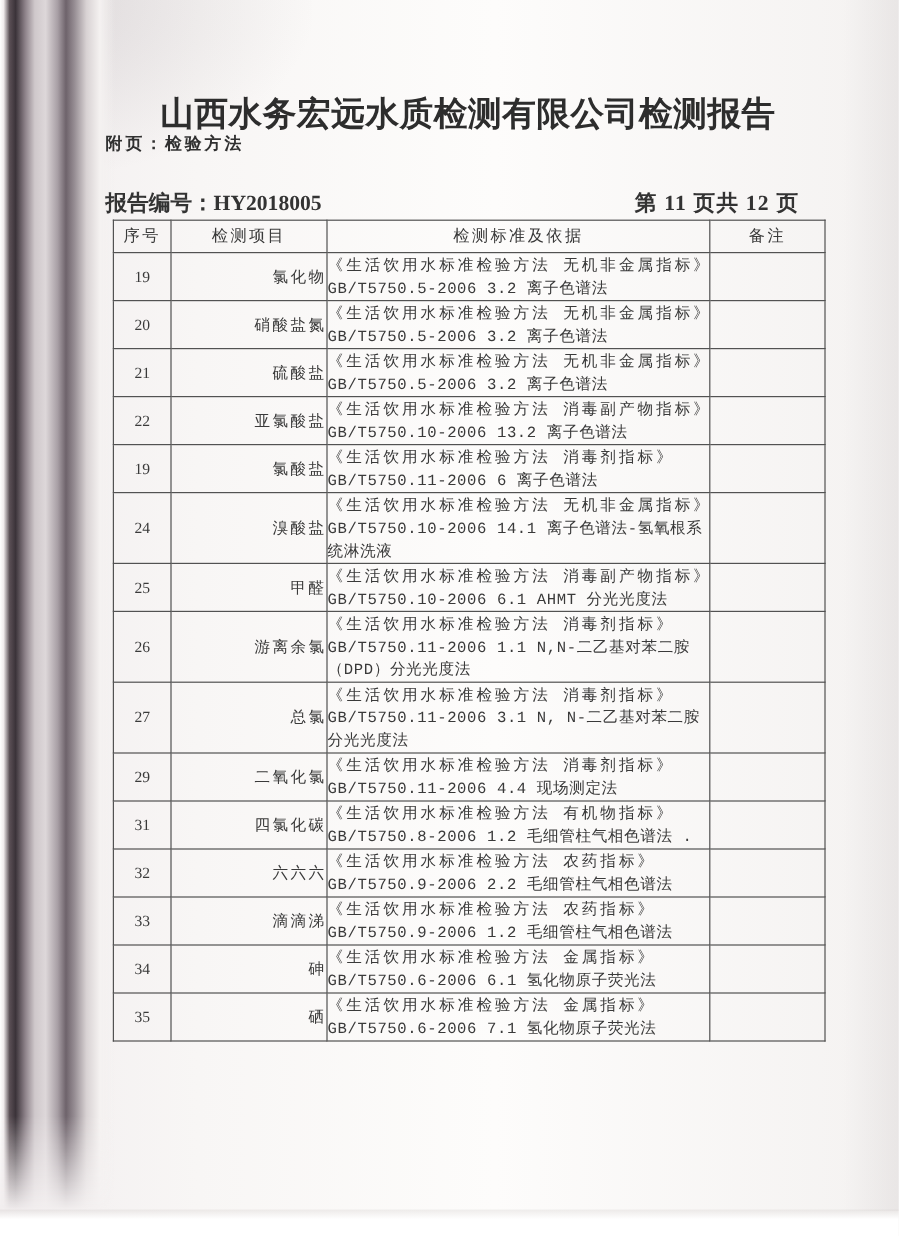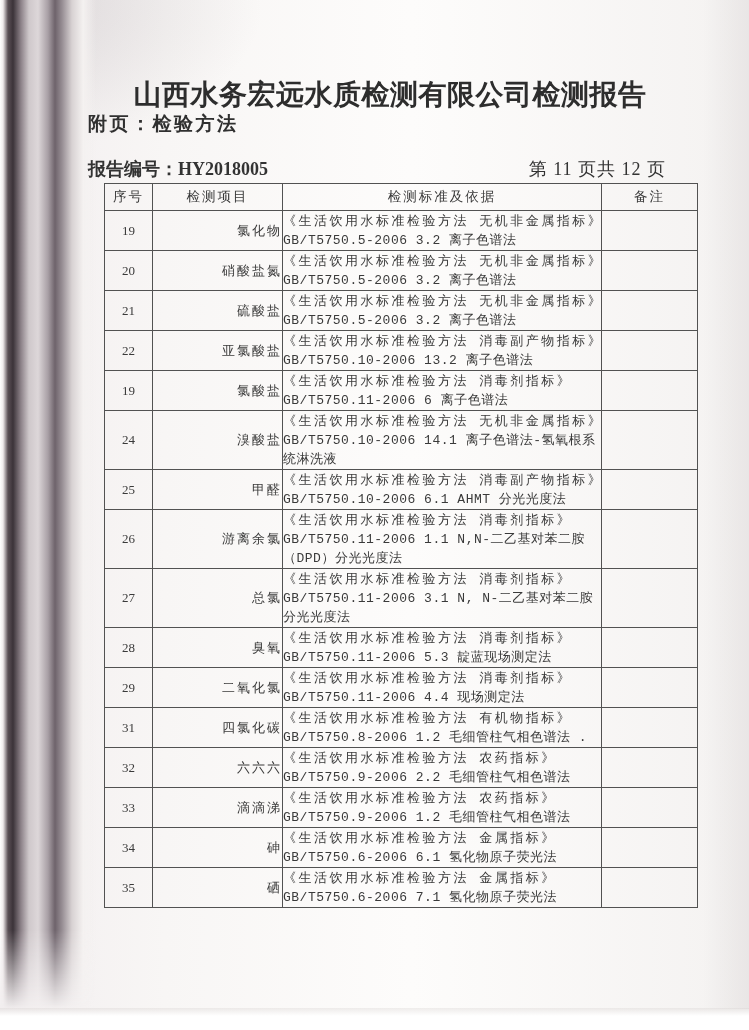--- a/index.html
+++ b/index.html
@@ -41,32 +41,32 @@
   .title {
     position: absolute; left: 90px; top: 76px; width: 600px;
     margin: 0; text-align: center;
     font-family: "DejaVu Sans", sans-serif;
     font-size: 28px; font-weight: 700; letter-spacing: 0.5px;
     color: #2d2d2d;
   }
   .subtitle {
     position: absolute; left: 88px; top: 111px;
     font-family: Liberation Sans, sans-serif;
-    font-size: 19px; font-weight: 700; letter-spacing: 2.5px;
+    font-size: 14px; font-weight: 700; letter-spacing: 2.5px;
     color: #303030;
   }
   .meta-row {
     position: absolute; left: 88px; top: 157px; width: 578px;
     display: flex; justify-content: space-between; align-items: baseline;
     font-size: 18px; font-weight: 600; color: #333333;
   }
-  .meta-row .pageno { letter-spacing: 1px; font-weight: 400; }
+  .meta-row .pageno { letter-spacing: 1px; font-weight: 700; }
 
   table.methods {
-    position: absolute; left: 104px; top: 183px;
+    position: absolute; left: 94px; top: 183px;
     width: 593px; table-layout: fixed;
     border-collapse: collapse;
     font-size: 13px; color: #3a3a3a;
   }
   table.methods th, table.methods td {
     border: 1px solid #525252;
     padding: 0;
   }
   table.methods th {
     height: 26px; font-weight: normal; font-size: 13.5px;
@@ -189,29 +189,20 @@
       <tr class="h3">
         <td class="c-no">27</td>
         <td class="c-item">总氯</td>
         <td class="c-std">
           <div class="std1">《生活饮用水标准检验方法 消毒剂指标》</div>
           <div class="std2">GB/T5750.11-2006 3.1 N, N-二乙基对苯二胺分光光度法</div>
         </td>
         <td class="c-remark"></td>
       </tr>
       <tr class="h2">
-        <td class="c-no">28</td>
-        <td class="c-item">臭氧</td>
-        <td class="c-std">
-          <div class="std1">《生活饮用水标准检验方法 消毒剂指标》</div>
-          <div class="std2">GB/T5750.11-2006 5.3 靛蓝现场测定法</div>
-        </td>
-        <td class="c-remark"></td>
-      </tr>
-      <tr class="h2">
         <td class="c-no">29</td>
         <td class="c-item">二氧化氯</td>
         <td class="c-std">
           <div class="std1">《生活饮用水标准检验方法 消毒剂指标》</div>
           <div class="std2">GB/T5750.11-2006 4.4 现场测定法</div>
         </td>
         <td class="c-remark"></td>
       </tr>
       <tr class="h2">
         <td class="c-no">31</td>

